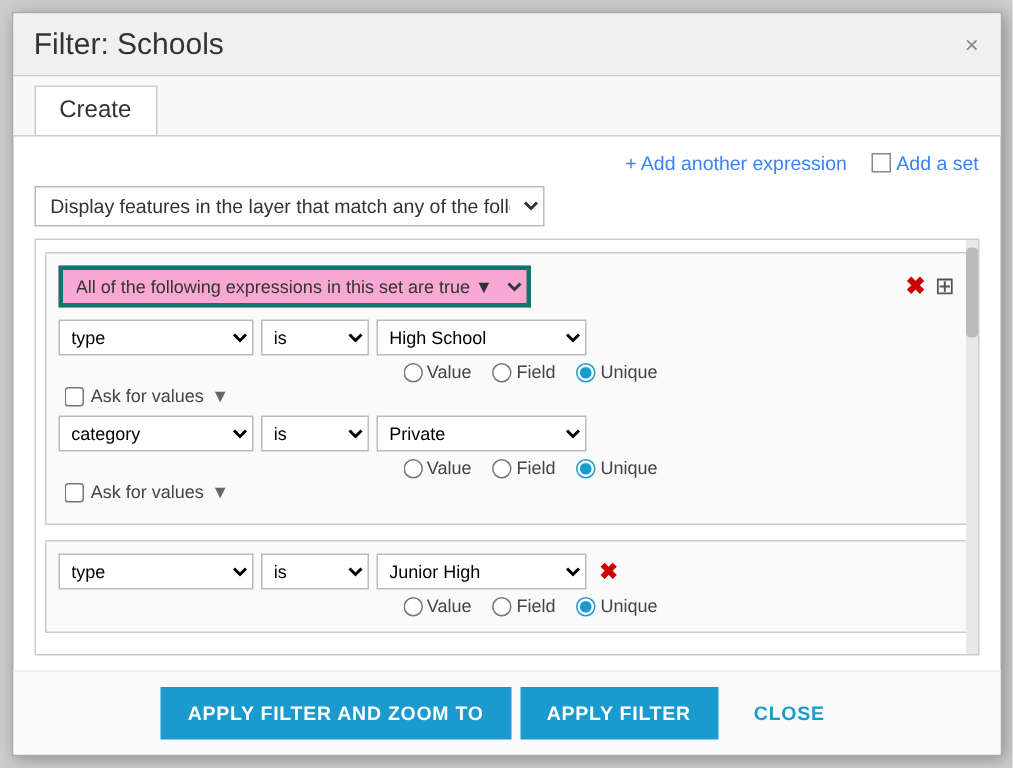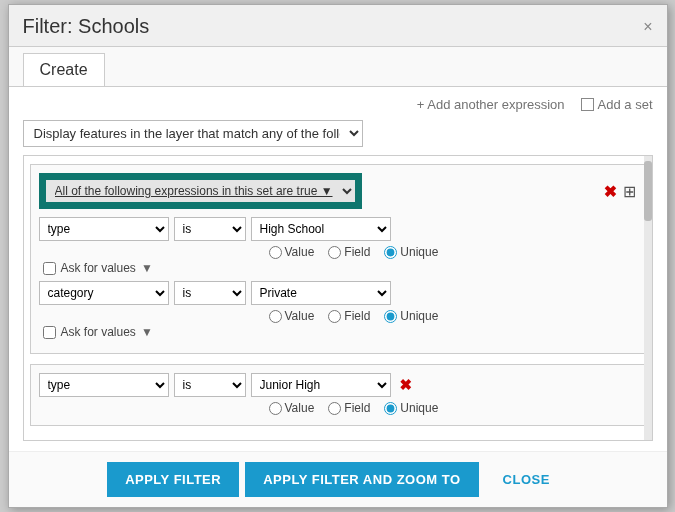--- a/index.html
+++ b/index.html
@@ -60,21 +60,21 @@
       padding: 10px 14px;
     }
     .top-actions {
       display: flex;
       align-items: center;
       justify-content: flex-end;
       margin-bottom: 8px;
       gap: 16px;
     }
     .add-expression-btn, .add-set-btn {
-      color: #737373;
+      color: #3b82f6;
       cursor: pointer;
       font-size: 13px;
       display: flex;
       align-items: center;
       gap: 3px;
       background: none;
       border: none;
     }
     .add-set-btn {
       display: flex;
@@ -115,26 +115,25 @@
       position: relative;
     }
     .set-header {
       display: flex;
       align-items: center;
       justify-content: space-between;
       margin-bottom: 8px;
     }
     .set-match-select {
       padding: 3px 5px;
-      border: 7px solid #0f766e;
+      border: 3px solid #0f766e;
       font-size: 12px;
-      background: #e5e5e5;
+      background: #f9a8d4;
       cursor: pointer;
       color: #333;
-      text-decoration: underline;
     }
     .set-actions {
       display: flex;
       align-items: center;
       gap: 6px;
     }
     .remove-set-btn {
       color: #c00;
       cursor: pointer;
       font-size: 16px;
@@ -391,17 +390,17 @@
         </div>
       </div>
 
       <div class="scrollbar-track">
         <div class="scrollbar-thumb"></div>
       </div>
     </div>
   </div>
 
   <div class="bottom-actions">
+    <button class="btn-apply">APPLY FILTER AND ZOOM TO</button>
     <button class="btn-apply">APPLY FILTER</button>
-    <button class="btn-apply">APPLY FILTER AND ZOOM TO</button>
     <button class="btn-close">CLOSE</button>
   </div>
 </div>
 
 </body></html>

